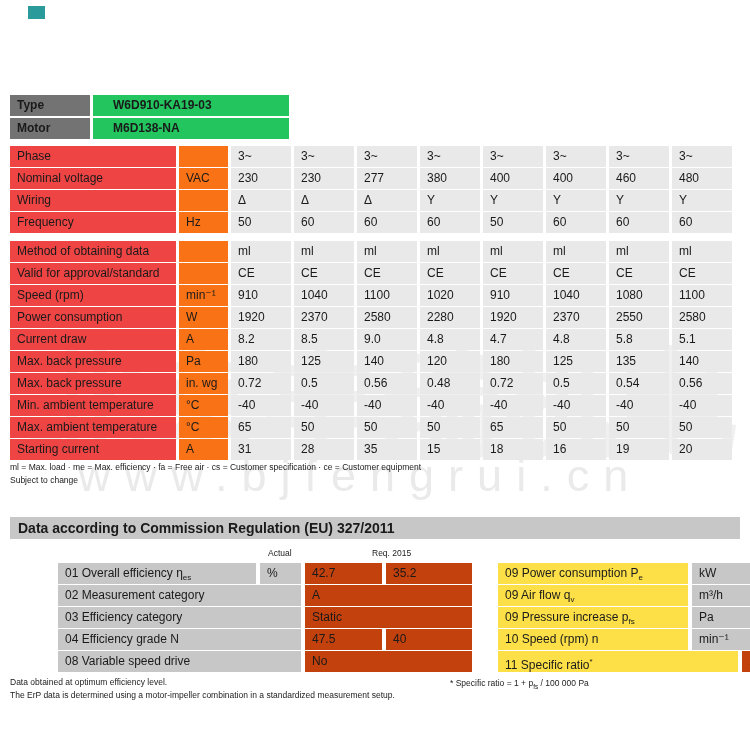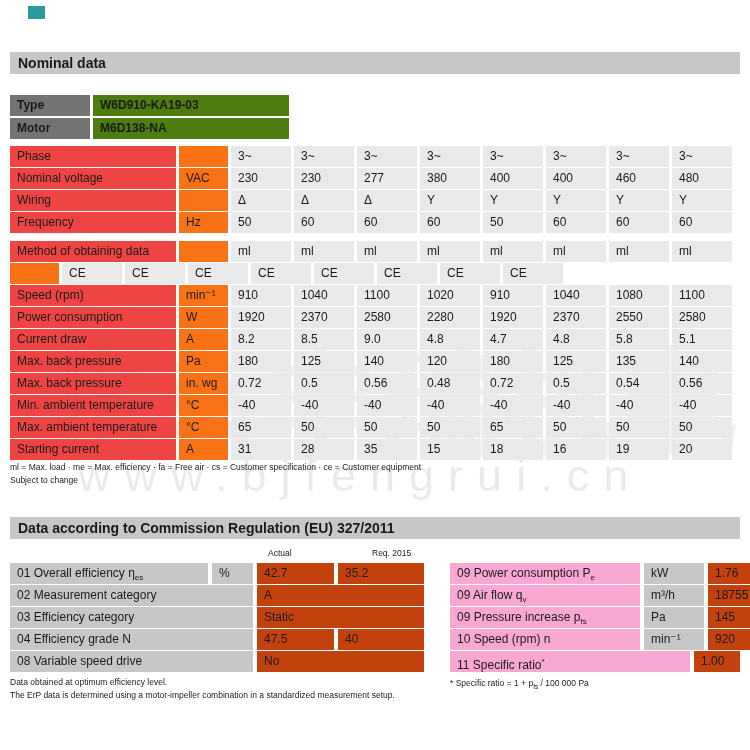--- a/index.html
+++ b/index.html
@@ -16,69 +16,68 @@
   #marker{position:absolute;left:28px;top:6px;width:17px;height:13px;background:#2a9a9a;}
   
   .bar{position:absolute;left:10px;width:730px;height:22px;background:#c7c7c7;
        font-weight:bold;font-size:14px;line-height:22px;padding-left:8px;box-sizing:border-box;z-index:6;}
   #bar1{top:52px;}
   #bar2{top:517px;}
   
   #info{position:absolute;top:95px;left:10px;z-index:5;}
   .irow{display:flex;gap:3px;height:21px;margin-bottom:2px;font-weight:bold;font-size:12px;line-height:21px;}
   .ilbl{width:80px;background:#737373;padding-left:7px;box-sizing:border-box;}
-  .ival{width:196px;background:#4d7c0f;padding-left:7px;box-sizing:border-box;}
+  .ival{width:196px;background:#22c55e;padding-left:20px;box-sizing:border-box;}
   
   #group1{position:absolute;top:146px;left:10px;z-index:5;}
   #group2{position:absolute;top:241px;left:10px;z-index:5;}
   .trow{display:flex;gap:3px;height:21px;margin-bottom:1px;font-size:12px;line-height:21px;}
   .cell{box-sizing:border-box;padding-left:7px;overflow:hidden;white-space:nowrap;}
   .lbl{width:166px;background:#ef4444;}
   .unit{width:49px;background:#f97316;}
   .val{width:60px;background:#e9e9e9;}
   
   .fn{position:absolute;left:10px;font-size:8.5px;color:#222;z-index:6;}
   #fn1{top:462px;}
   #fn2{top:475px;}
   #fn3{top:677px;}
   #fn4{top:690px;}
   
   .colhdr{position:absolute;font-size:8.5px;color:#222;top:548px;z-index:6;}
   #hdr-actual{left:268px;}
   #hdr-req{left:372px;}
   #erpL{position:absolute;top:563px;left:10px;z-index:5;}
   #erpR{position:absolute;top:563px;left:450px;z-index:5;}
-  .erow{display:flex;gap:4px;height:21px;margin-bottom:1px;font-size:12px;line-height:21px;}
+  .erow{display:flex;gap:4px;height:21px;margin-bottom:1px;font-size:12px;line-height:21px;margin-left:48px;}
   .ecell{box-sizing:border-box;padding-left:7px;overflow:hidden;white-space:nowrap;background:#c2410c;}
   .elbl{width:198px;background:#c7c7c7;}
   .elbl.wide{width:243px;}
   .eunit{width:41px;background:#c7c7c7;}
   .ev1{width:77px;}
   .ev2{width:86px;}
   .evwide{width:167px;}
-  .rlbl{width:190px;background:#f9a8d4;}
+  .rlbl{width:190px;background:#fde047;}
   .rlbl.wide{width:240px;}
   .runit{width:60px;background:#c7c7c7;}
   .rval{width:46px;}
   sub{font-size:8px;}
   sup{font-size:8px;}
   #rfn{position:absolute;top:678px;left:450px;font-size:8.5px;color:#222;z-index:6;}
   #rfn sub{font-size:6.5px;}
 </style>
 </head>
 <body>
 
 <div id="page">
 
   <div class="wm" id="wm-cjk">北京丰瑞机电</div>
   <div class="wm" id="wm-url">www.bjfengrui.cn</div>
 
   <div id="marker"></div>
 
-  <div class="bar" id="bar1">Nominal data</div>
 
   <div id="info">
     <div class="irow">
       <div class="ilbl">Type</div>
       <div class="ival">W6D910-KA19-03</div>
     </div>
     <div class="irow">
       <div class="ilbl">Motor</div>
       <div class="ival">M6D138-NA</div>
     </div>
@@ -141,20 +140,21 @@
         <div class="cell val">ml</div>
         <div class="cell val">ml</div>
         <div class="cell val">ml</div>
         <div class="cell val">ml</div>
         <div class="cell val">ml</div>
         <div class="cell val">ml</div>
         <div class="cell val">ml</div>
         <div class="cell val">ml</div>
       </div>
       <div class="trow">
+        <div class="cell lbl">Valid for approval/standard</div>
         <div class="cell unit"></div>
         <div class="cell val">CE</div>
         <div class="cell val">CE</div>
         <div class="cell val">CE</div>
         <div class="cell val">CE</div>
         <div class="cell val">CE</div>
         <div class="cell val">CE</div>
         <div class="cell val">CE</div>
         <div class="cell val">CE</div>
       </div>

